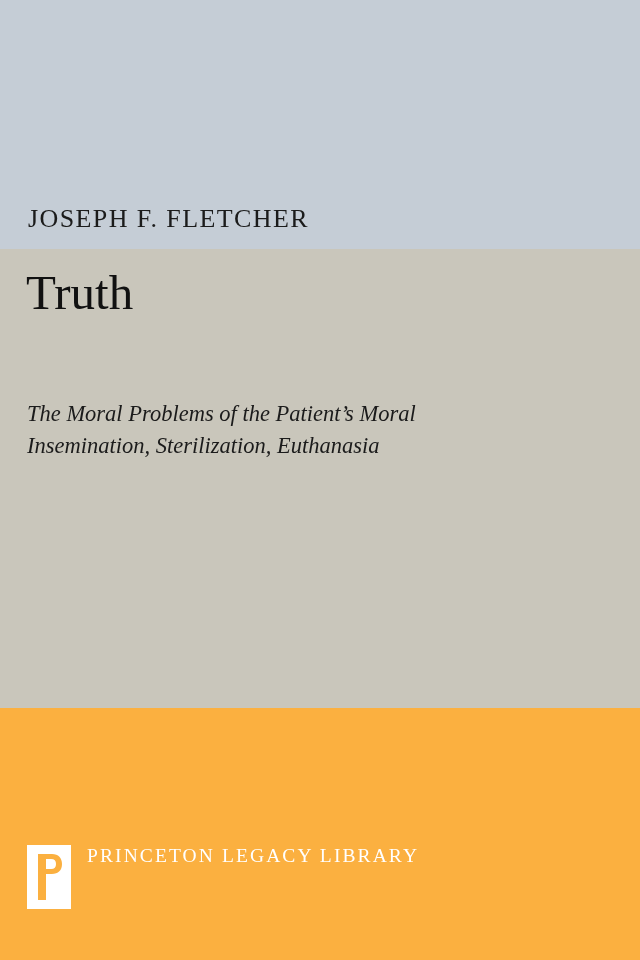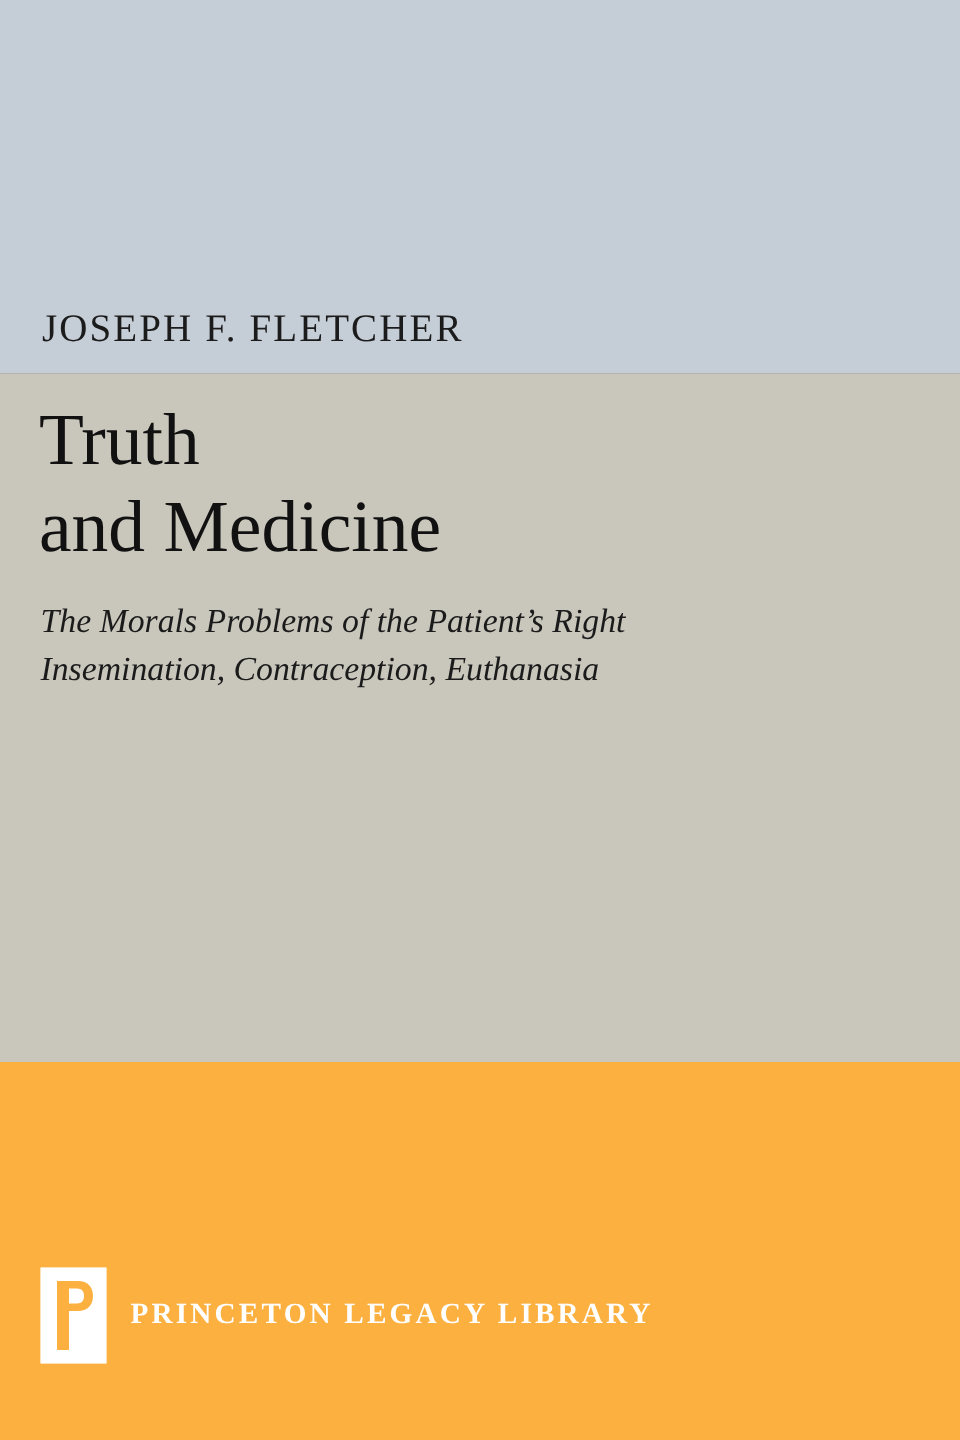--- a/index.html
+++ b/index.html
@@ -77,22 +77,20 @@
     font-size: 22.5px;
     line-height: 1.42;
     color: #1b1b1b;
   }
   
   .logo-row {
     position: absolute;
     left: 27px;
     top: 845px;
     display: flex;
-    align-items: center;
-    font-weight: bold;
   }
   .logo-mark {
     width: 44px;
     height: 64px;
     background: #ffffff;
     position: relative;
     flex: 0 0 auto;
   }
   .logo-mark svg {
     display: block;
@@ -112,26 +110,25 @@
 <div class="cover">
 
   <div class="band-top"></div>
   <div class="band-main"></div>
   <div class="band-orange"></div>
 
   <div class="author">JOSEPH F. FLETCHER</div>
 
   <div class="title">
     <div>Truth</div>
-    <div>and Medicine</div>
   </div>
 
   <div class="subtitle">
-    <div>The Morals Problems of the Patient’s Right</div>
-    <div>Insemination, Contraception, Euthanasia</div>
+    <div>The Moral Problems of the Patient’s Moral</div>
+    <div>Insemination, Sterilization, Euthanasia</div>
   </div>
 
   <div class="logo-row">
     <div class="logo-mark">
       <svg width="44" height="64" viewBox="0 0 44 64" xmlns="http://www.w3.org/2000/svg">
         <rect x="0" y="0" width="44" height="64" fill="#ffffff"></rect>
         <path d="M11 9 H25 C31.5 9 35 13 35 19 C35 25.2 31.3 29 24.8 29 H19 V55 H11 Z" fill="#fbb040"></path>
         <path d="M19 14 H24.2 C27.4 14 29 15.8 29 19 C29 22.2 27.4 24 24.2 24 H19 Z" fill="#ffffff"></path>
       </svg>
     </div>

